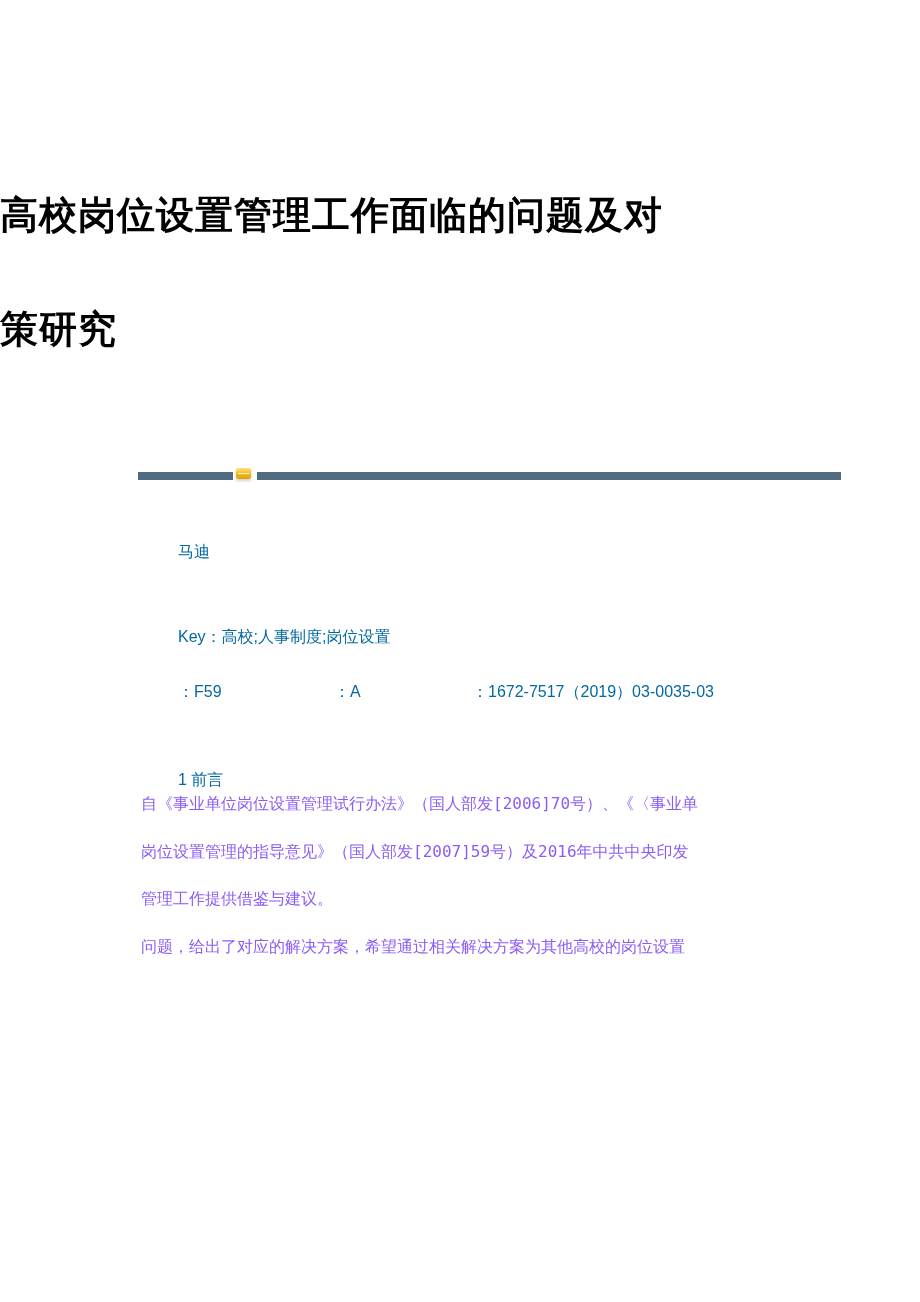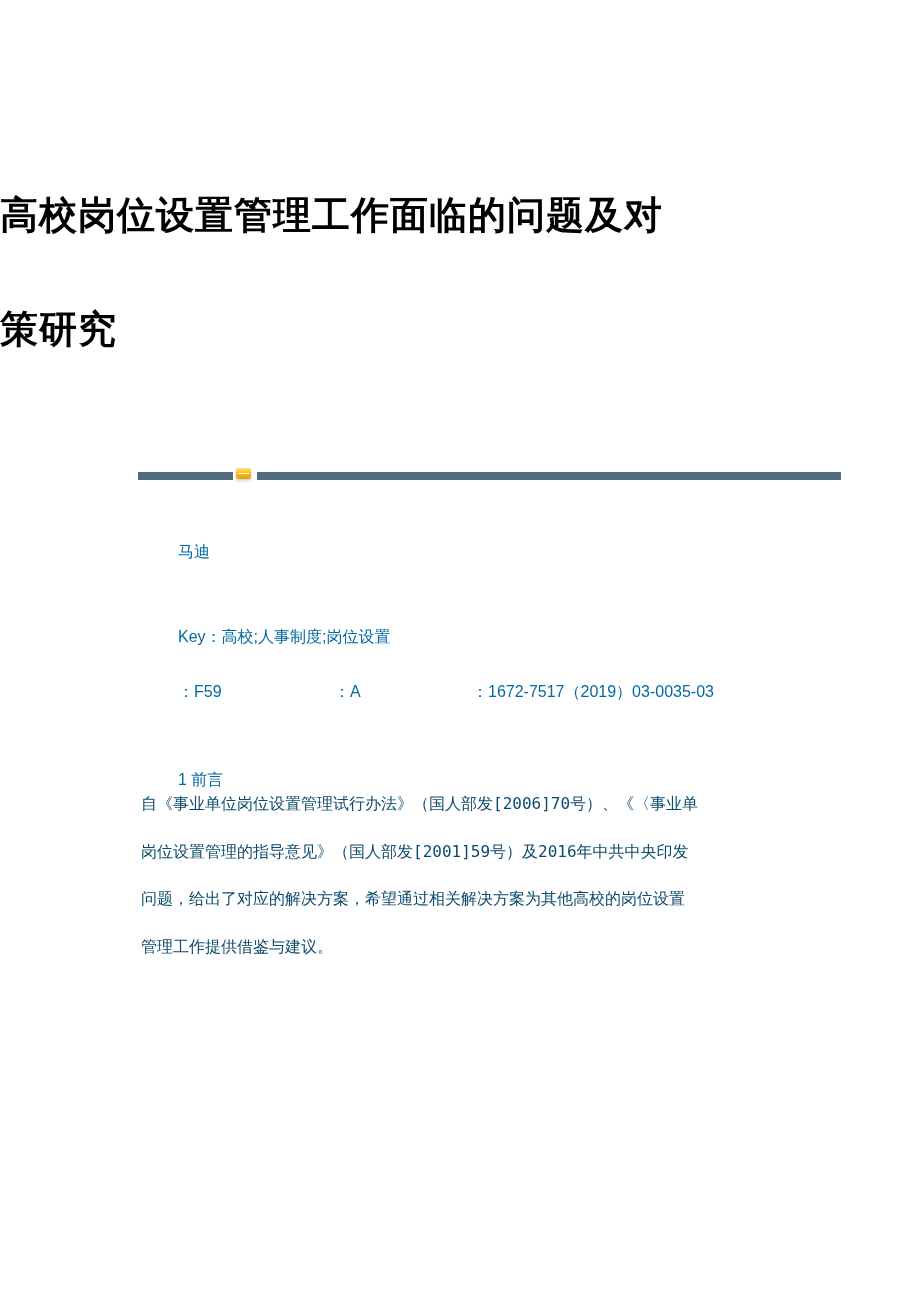--- a/index.html
+++ b/index.html
@@ -89,21 +89,21 @@
     .meta .m3 { left: 294px; }
     .section { top: 772px; }
 
     .para {
       position: absolute;
       left: 141px;
       top: 796px;
       width: 640px;
       font-family: "DejaVu Sans Mono", monospace;
       font-size: 16px;
-      color: #0c4a6e;
+      color: #8b5cf6;
     }
     .para .line {
       height: 47.5px;
       line-height: 16px;
       white-space: nowrap;
     }
   </style>
 </head>
 <body>
 
@@ -121,17 +121,17 @@
   <div class="text keywords">Key：高校;人事制度;岗位设置</div>
   <div class="text meta">
     <span class="m1">：F59</span>
     <span class="m2">：A</span>
     <span class="m3">：1672-7517（2019）03-0035-03</span>
   </div>
   <div class="text section">1 前言</div>
 
   <div class="para">
     <div class="line">自《事业单位岗位设置管理试行办法》（国人部发[2006]70号）、《〈事业单</div>
-    <div class="line">岗位设置管理的指导意见》（国人部发[2001]59号）及2016年中共中央印发</div>
+    <div class="line">岗位设置管理的指导意见》（国人部发[2007]59号）及2016年中共中央印发</div>
+    <div class="line">管理工作提供借鉴与建议。</div>
     <div class="line">问题，给出了对应的解决方案，希望通过相关解决方案为其他高校的岗位设置</div>
-    <div class="line">管理工作提供借鉴与建议。</div>
   </div>
 </div>
 
 </body></html>

